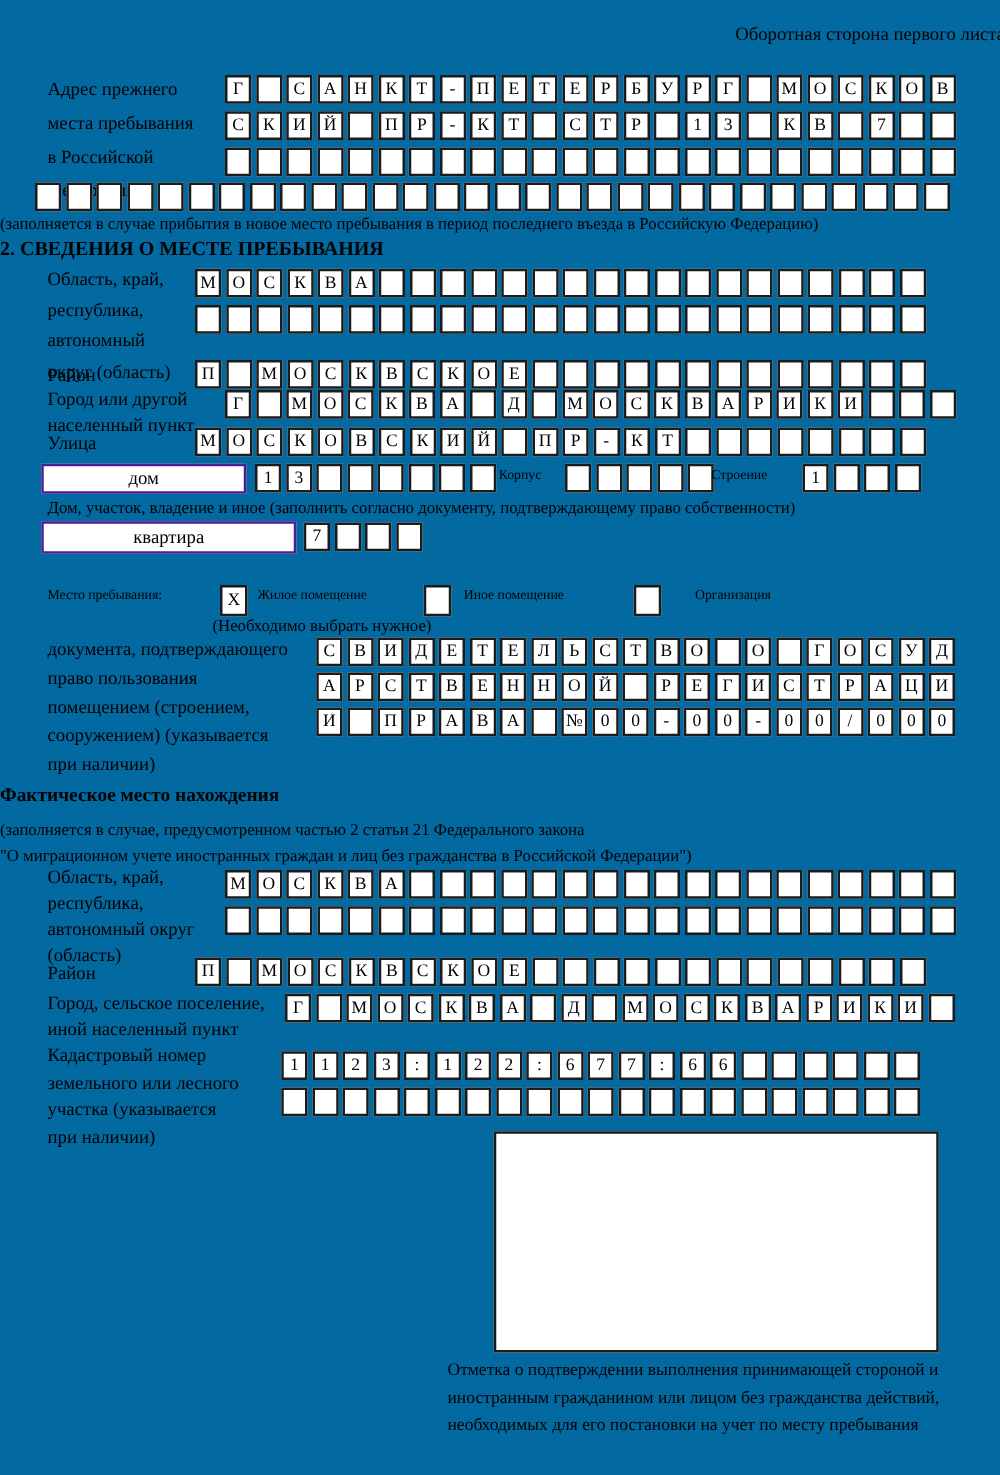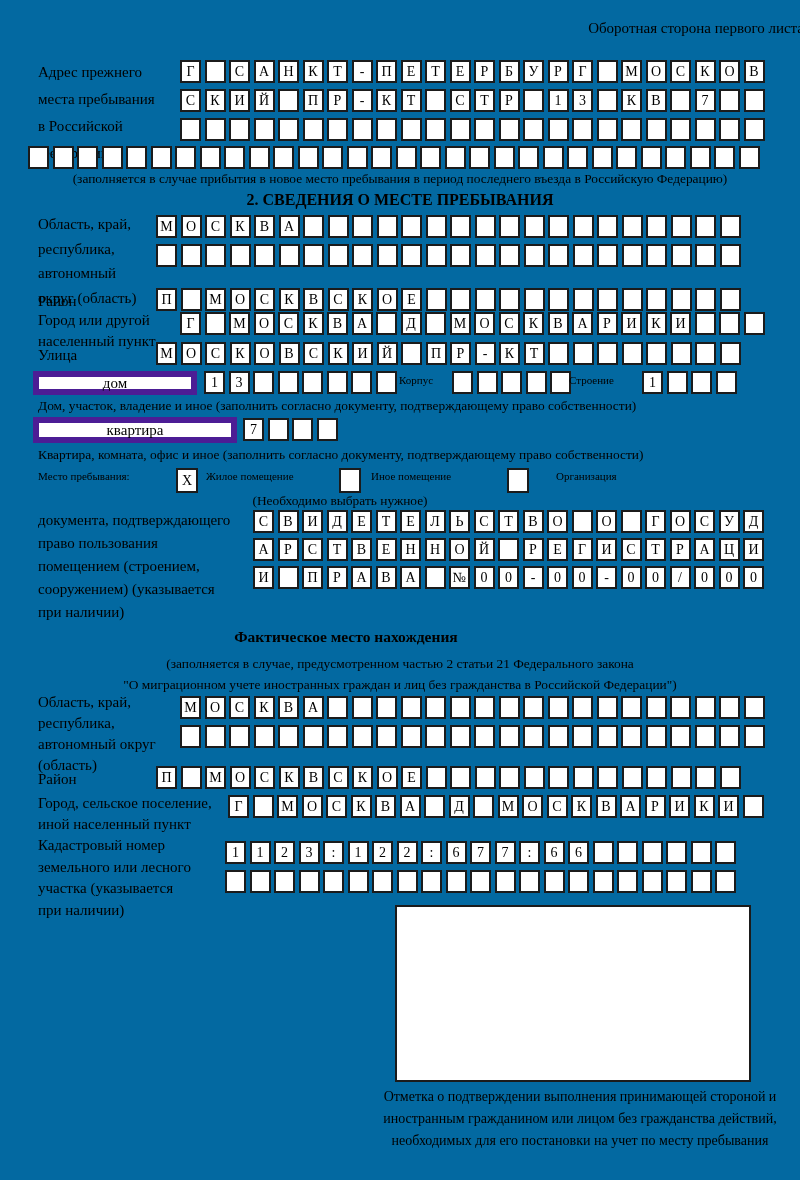--- a/index.html
+++ b/index.html
@@ -7,23 +7,23 @@
         font-family:"Liberation Serif","DejaVu Serif",serif;color:#000;overflow:hidden;padding-left:48px;}
   .abs{position:absolute;}
   .cells{display:flex;gap:3.5px;}
   .cell{width:21px;height:23px;border:2px solid #1b1b1b;box-sizing:border-box;
         display:flex;align-items:center;justify-content:center;
         font-size:14px;line-height:1;background:#fff;flex:0 0 auto;}
   .cb{width:22px;height:25px;}
   .lbl{font-size:15px;line-height:24px;}
   .lbl .line{white-space:nowrap;}
   .note{font-size:13.4px;}
-  .center{text-align:center;}
+  .center{}
   .bold{font-weight:bold;}
-  .fieldrect{border:6px solid #4c1d95;box-sizing:border-box;display:flex;
+  .fieldrect{border:2px solid #4c1d95;box-sizing:border-box;display:flex;
              align-items:center;justify-content:center;font-size:15px;background:#fff;}
   .inline-lbl{font-size:11px;white-space:nowrap;}
   .stamp{border:2px solid #1b1b1b;box-sizing:border-box;background:#fff;}
 </style>
 </head>
 <body>
 
 <div class="page">
 
   <div class="abs" style="top:20px;right:44px;font-size:15px;">Оборотная сторона первого листа</div>
@@ -322,21 +322,20 @@
     </div>
   <div class="abs fieldrect" style="left:33px;top:417px;width:204px;height:26px;">квартира</div>
 
   <div class="abs note" style="left:38px;top:398px;">Дом, участок, владение и иное (заполнить согласно документу, подтверждающему право собственности)</div>
   <div class="abs cells" style="left:243px;top:418px;">
       <span class="cell">7</span>
       <span class="cell"></span>
       <span class="cell"></span>
       <span class="cell"></span>
     </div>
-  <div class="abs note" style="left:38px;top:447px;">Квартира, комната, офис и иное (заполнить согласно документу, подтверждающему право собственности)</div>
 
   <div class="abs inline-lbl" style="left:38px;top:470px;">Место пребывания:</div>
   <span class="abs cell cb" style="left:176px;top:468px;">X</span>
   <div class="abs inline-lbl" style="left:206px;top:470px;">Жилое помещение</div>
   <span class="abs cell cb" style="left:339px;top:468px;"></span>
   <div class="abs inline-lbl" style="left:371px;top:470px;">Иное помещение</div>
   <span class="abs cell cb" style="left:507px;top:468px;"></span>
   <div class="abs inline-lbl" style="left:556px;top:470px;">Организация</div>
   <div class="abs note center" style="left:170px;top:493px;width:340px;">(Необходимо выбрать нужное)</div>
 

